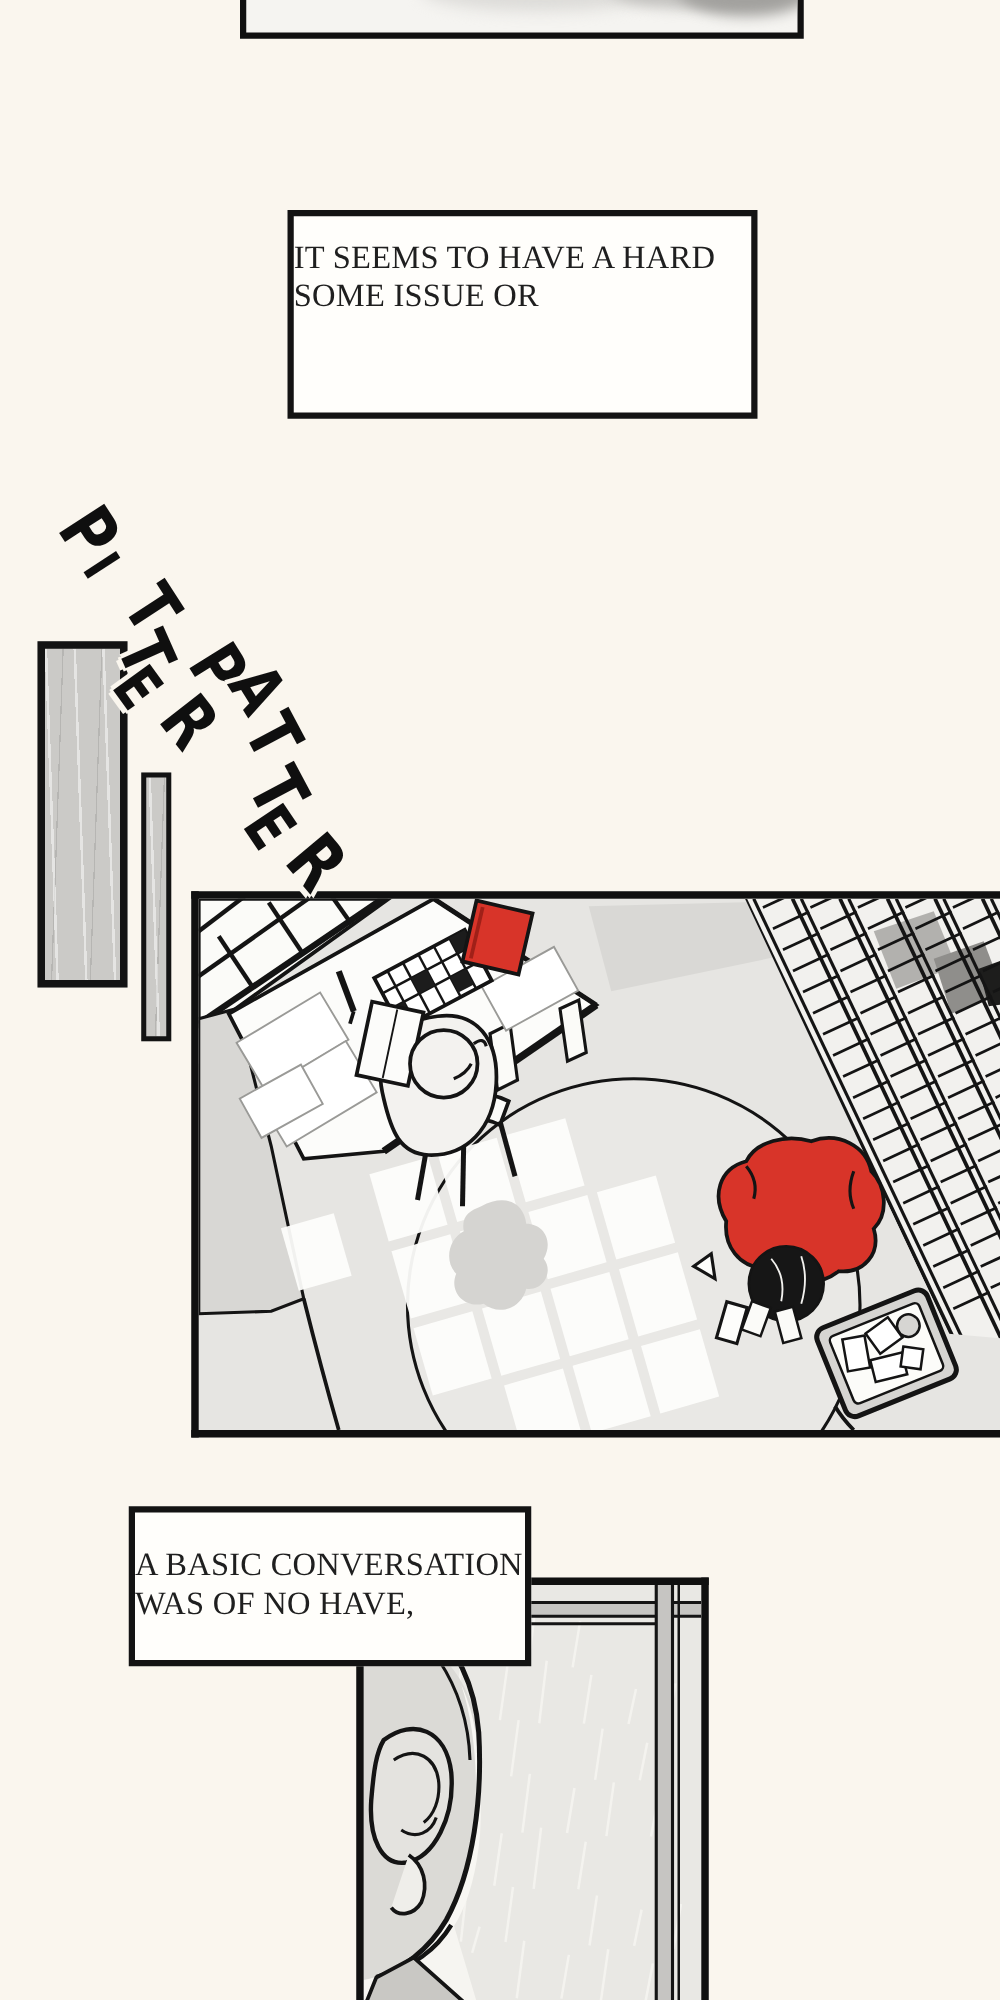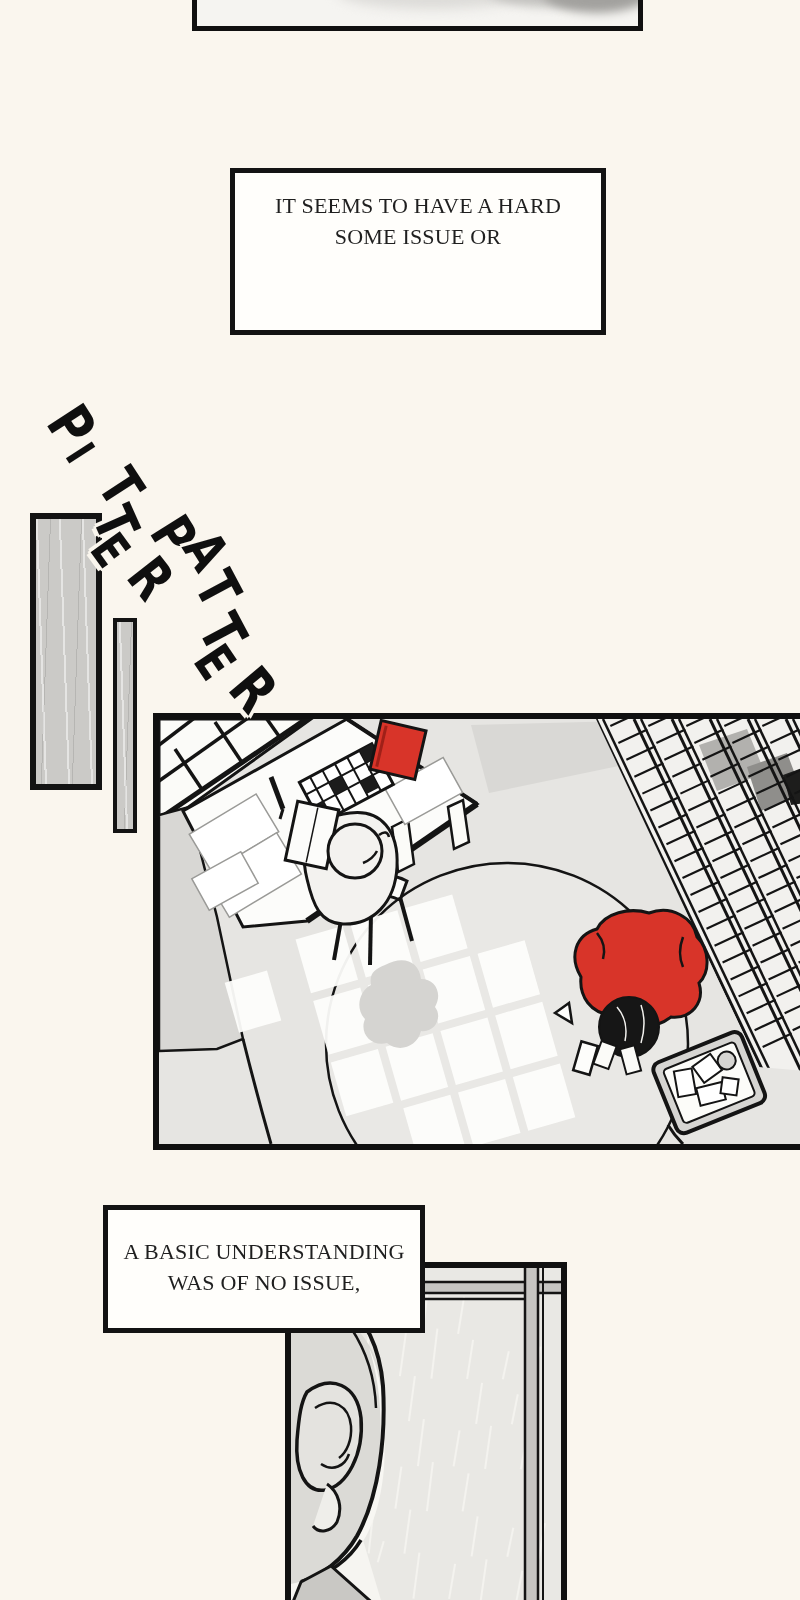--- a/index.html
+++ b/index.html
@@ -5,21 +5,21 @@
   html,body{margin:0;padding:0;}
   body{width:800px;height:1600px;overflow:hidden;}
   .page{position:relative;width:800px;height:1600px;background:#faf6ee;overflow:hidden;
         font-family:"Liberation Serif", serif;}
   .panel{position:absolute;background:#f5f4f1;border:6px solid #101010;box-sizing:border-box;}
   
   .panel-top{left:192px;top:-20px;width:451px;height:51px;border-width:5px;overflow:hidden;}
   .blob{position:absolute;border-radius:50%;}
   
   .caption{position:absolute;background:#fffefb;border:5px solid #131313;box-sizing:border-box;
-           color:#1f1f1f;text-align:center;font-size:22px;line-height:31px;z-index:5;
+           color:#1f1f1f;text-align:left;font-size:26px;line-height:31px;z-index:5;
            letter-spacing:.2px;}
   .caption-1{left:230px;top:168px;width:376px;height:167px;padding-top:17px;}
   .caption-2{left:103px;top:1205px;width:322px;height:128px;padding-top:26px;}
   
   .plank{position:absolute;background:#cbcac7;border:6px solid #131313;box-sizing:border-box;
          background-image:
            repeating-linear-gradient(88deg, rgba(255,255,255,0) 0 9px, rgba(255,255,255,.5) 9px 11px, rgba(255,255,255,0) 11px 23px),
            repeating-linear-gradient(92deg, rgba(120,120,118,0) 0 14px, rgba(120,120,118,.25) 14px 15px, rgba(120,120,118,0) 15px 31px);}
   .plank-a{left:30px;top:513px;width:72px;height:277px;}
   .plank-b{left:113px;top:618px;width:24px;height:215px;border-width:4px;}
@@ -327,22 +327,22 @@
         <rect x="542" y="340" width="22" height="20" fill="#ffffff" stroke="#141414" stroke-width="2" transform="rotate(-14 553 350)"></rect>
         <circle cx="574" cy="350" r="9" fill="#d6d5d2" stroke="#141414" stroke-width="2"></circle>
         <rect x="534" y="366" width="26" height="18" fill="#ffffff" stroke="#141414" stroke-width="2" transform="rotate(8 547 375)"></rect>
         <path d="M564,364 l14,8 -8,14 -14,-8 Z" fill="#ffffff" stroke="#141414" stroke-width="2"></path>
       </g>
       <path d="M509,406 Q515,416 524,425" stroke="#141414" stroke-width="3" fill="none"></path>
     </svg>
   </div>
 
   <div class="caption caption-2">
-    <div>A BASIC UNDERSTANDING</div>
-    <div>WAS OF NO ISSUE,</div>
+    <div>A BASIC CONVERSATION</div>
+    <div>WAS OF NO HAVE,</div>
   </div>
 
   <div class="panel panel-ear">
     <svg width="270" height="339" viewBox="0 0 270 339" preserveAspectRatio="none" xmlns="http://www.w3.org/2000/svg">
       <rect x="0" y="0" width="270" height="339" fill="#e9e8e4"></rect>
       <g id="rain-group" stroke="#f6f5f1" opacity="0.85">
           <line x1="3" y1="4" x2="-3" y2="24" stroke-width="2"></line>
           <line x1="56.7" y1="101.3" x2="50.7" y2="150.3" stroke-width="2"></line>
           <line x1="110.4" y1="198.6" x2="104.4" y2="240.6" stroke-width="2"></line>
           <line x1="164.10000000000002" y1="295.9" x2="158.10000000000002" y2="330.9" stroke-width="2"></line>

